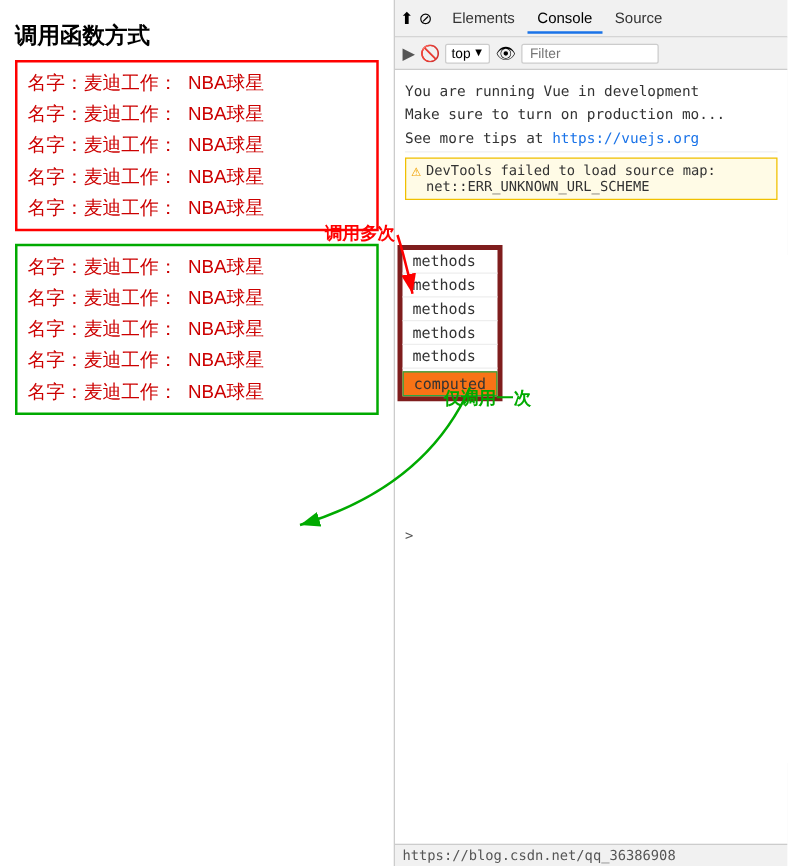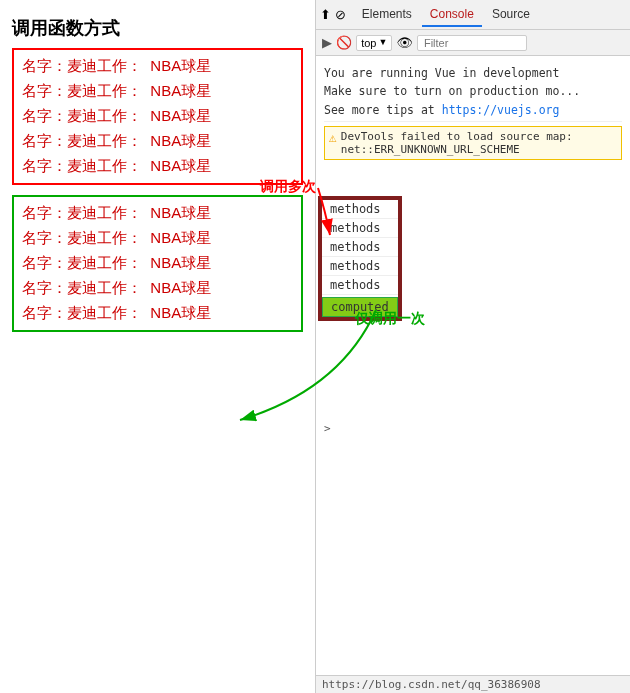--- a/index.html
+++ b/index.html
@@ -92,21 +92,21 @@
 
     .tab-item {
       padding: 4px 8px;
       font-size: 12px;
       color: #333;
       cursor: pointer;
       border-bottom: 2px solid transparent;
     }
 
     .tab-item.active {
-      color: #b91c1c;
+      color: #000000;
       border-bottom: 2px solid #1a73e8;
     }
 
     .devtools-toolbar {
       display: flex;
       align-items: center;
       background: #f1f1f1;
       border-bottom: 1px solid #ccc;
       padding: 2px 6px;
       height: 26px;
@@ -191,21 +191,21 @@
       border-bottom: 1px solid #eee;
     }
 
     .methods-item:last-child {
       border-bottom: none;
     }
 
     .computed-item {
       padding: 2px 8px;
       color: #333;
-      background: #84cc16;
+      background: #f97316;
       border: 1px solid #28a745;
       margin-top: 2px;
     }
 
     .console-arrow {
       color: #555;
       font-size: 11px;
       padding: 2px 0;
       margin-top: 4px;
     }

